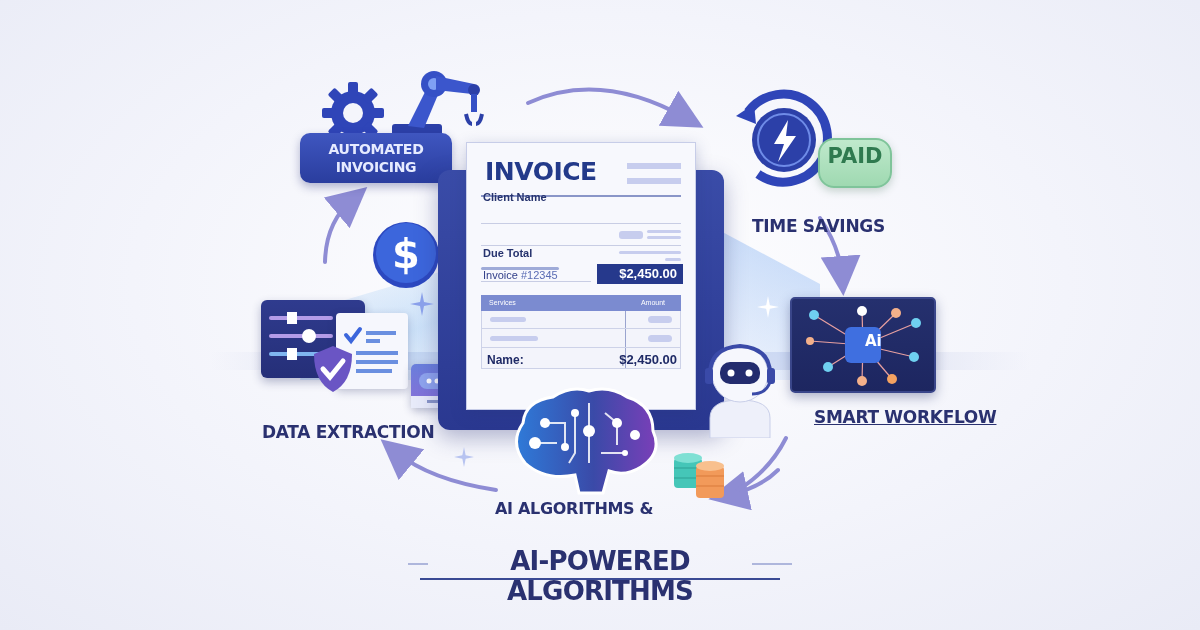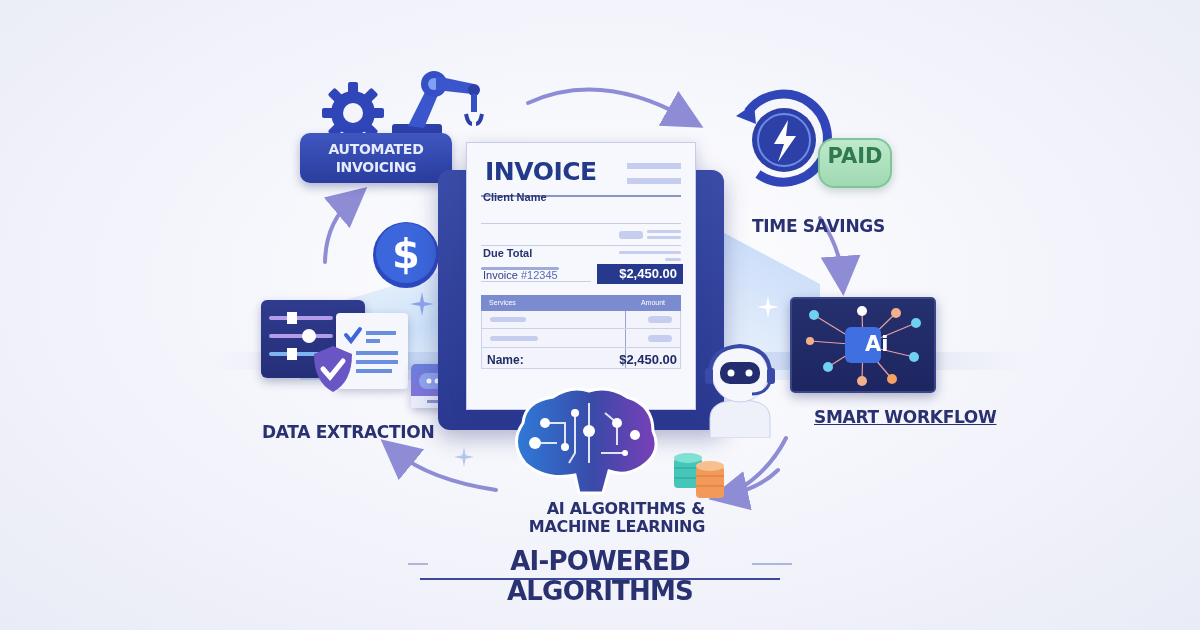--- a/index.html
+++ b/index.html
@@ -227,21 +227,21 @@
       <circle cx="70" cy="12" r="5" fill="#ffffff"></circle>
         <circle cx="104" cy="14" r="5" fill="#f4b08a"></circle>
       <circle cx="124" cy="24" r="5" fill="#6fd0f0"></circle>
         <circle cx="122" cy="58" r="5" fill="#6fd0f0"></circle>
       <circle cx="100" cy="80" r="5" fill="#f4a261"></circle>
         <circle cx="70" cy="82" r="5" fill="#f4b08a"></circle>
       <circle cx="18" cy="42" r="4" fill="#f4b08a"></circle>
     </g>
     <rect x="53" y="28" width="36" height="36" rx="6" fill="#3f6fe0"></rect>
   </svg>
-  <div class="abs" style="left:53px;top:33px;width:36px;text-align:center;color:#fff;font-family:'DejaVu Sans',sans-serif;font-weight:bold;font-size:21px;padding-left:20px;">Ai</div>
+  <div class="abs" style="left:53px;top:33px;width:36px;text-align:center;color:#fff;font-family:'DejaVu Sans',sans-serif;font-weight:bold;font-size:15px;padding-left:20px;">Ai</div>
 </div>
 <div class="abs label" style="left:814px;top:407px;text-decoration:underline;">SMART WORKFLOW</div>
 
 <svg class="abs" style="left:700px;top:338px;" width="80" height="100" viewBox="0 0 80 100">
   <path d="M10 100 L10 80 Q10 62 40 62 Q70 62 70 80 L70 100 z" fill="#eef0fa" stroke="#c9cfe9"></path>
   <circle cx="40" cy="36" r="28" fill="#f6f7fd" stroke="#c9cfe9"></circle>
   <rect x="20" y="24" width="40" height="22" rx="10" fill="#232c6e"></rect>
   <circle cx="31" cy="35" r="3.5" fill="#fff"></circle>
     <circle cx="49" cy="35" r="3.5" fill="#fff"></circle>
   <path d="M10 36 Q10 10 40 8 Q70 10 70 36" fill="none" stroke="#3a4aa8" stroke-width="4"></path>
@@ -297,21 +297,20 @@
 <svg class="abs" style="left:410px;top:292px;" width="24" height="24" viewBox="0 0 24 24">
     <path d="M12 0 L14 10 L24 12 L14 14 L12 24 L10 14 L0 12 L10 10 z" fill="#8aa0ea"></path>
   </svg>
 <svg class="abs" style="left:757px;top:296px;" width="22" height="22" viewBox="0 0 24 24">
     <path d="M12 0 L14 10 L24 12 L14 14 L12 24 L10 14 L0 12 L10 10 z" fill="#ffffff"></path>
   </svg>
 <svg class="abs" style="left:454px;top:447px;" width="20" height="20" viewBox="0 0 24 24">
     <path d="M12 0 L14 10 L24 12 L14 14 L12 24 L10 14 L0 12 L10 10 z" fill="#b7c3f0"></path>
   </svg>
 
-<div class="abs label" style="left:495px;top:500px;width:210px;text-align:right;font-size:16px;line-height:18px;">
+<div class="abs label" style="left:495px;top:500px;width:210px;text-align:left;font-size:16px;line-height:18px;">
   <div>AI ALGORITHMS &amp;</div>
-  <div>MACHINE LEARNING</div>
 </div>
 
 <div class="abs side-rule-l"></div>
 <div class="abs side-rule-r"></div>
 <div class="abs" style="left:420px;top:546px;width:360px;text-align:center;font-family:'DejaVu Sans',sans-serif;font-weight:bold;font-size:26px;color:#2a3170;letter-spacing:-0.8px;">AI-POWERED ALGORITHMS</div>
 <div class="abs title-rule"></div>
 
 </body></html>

